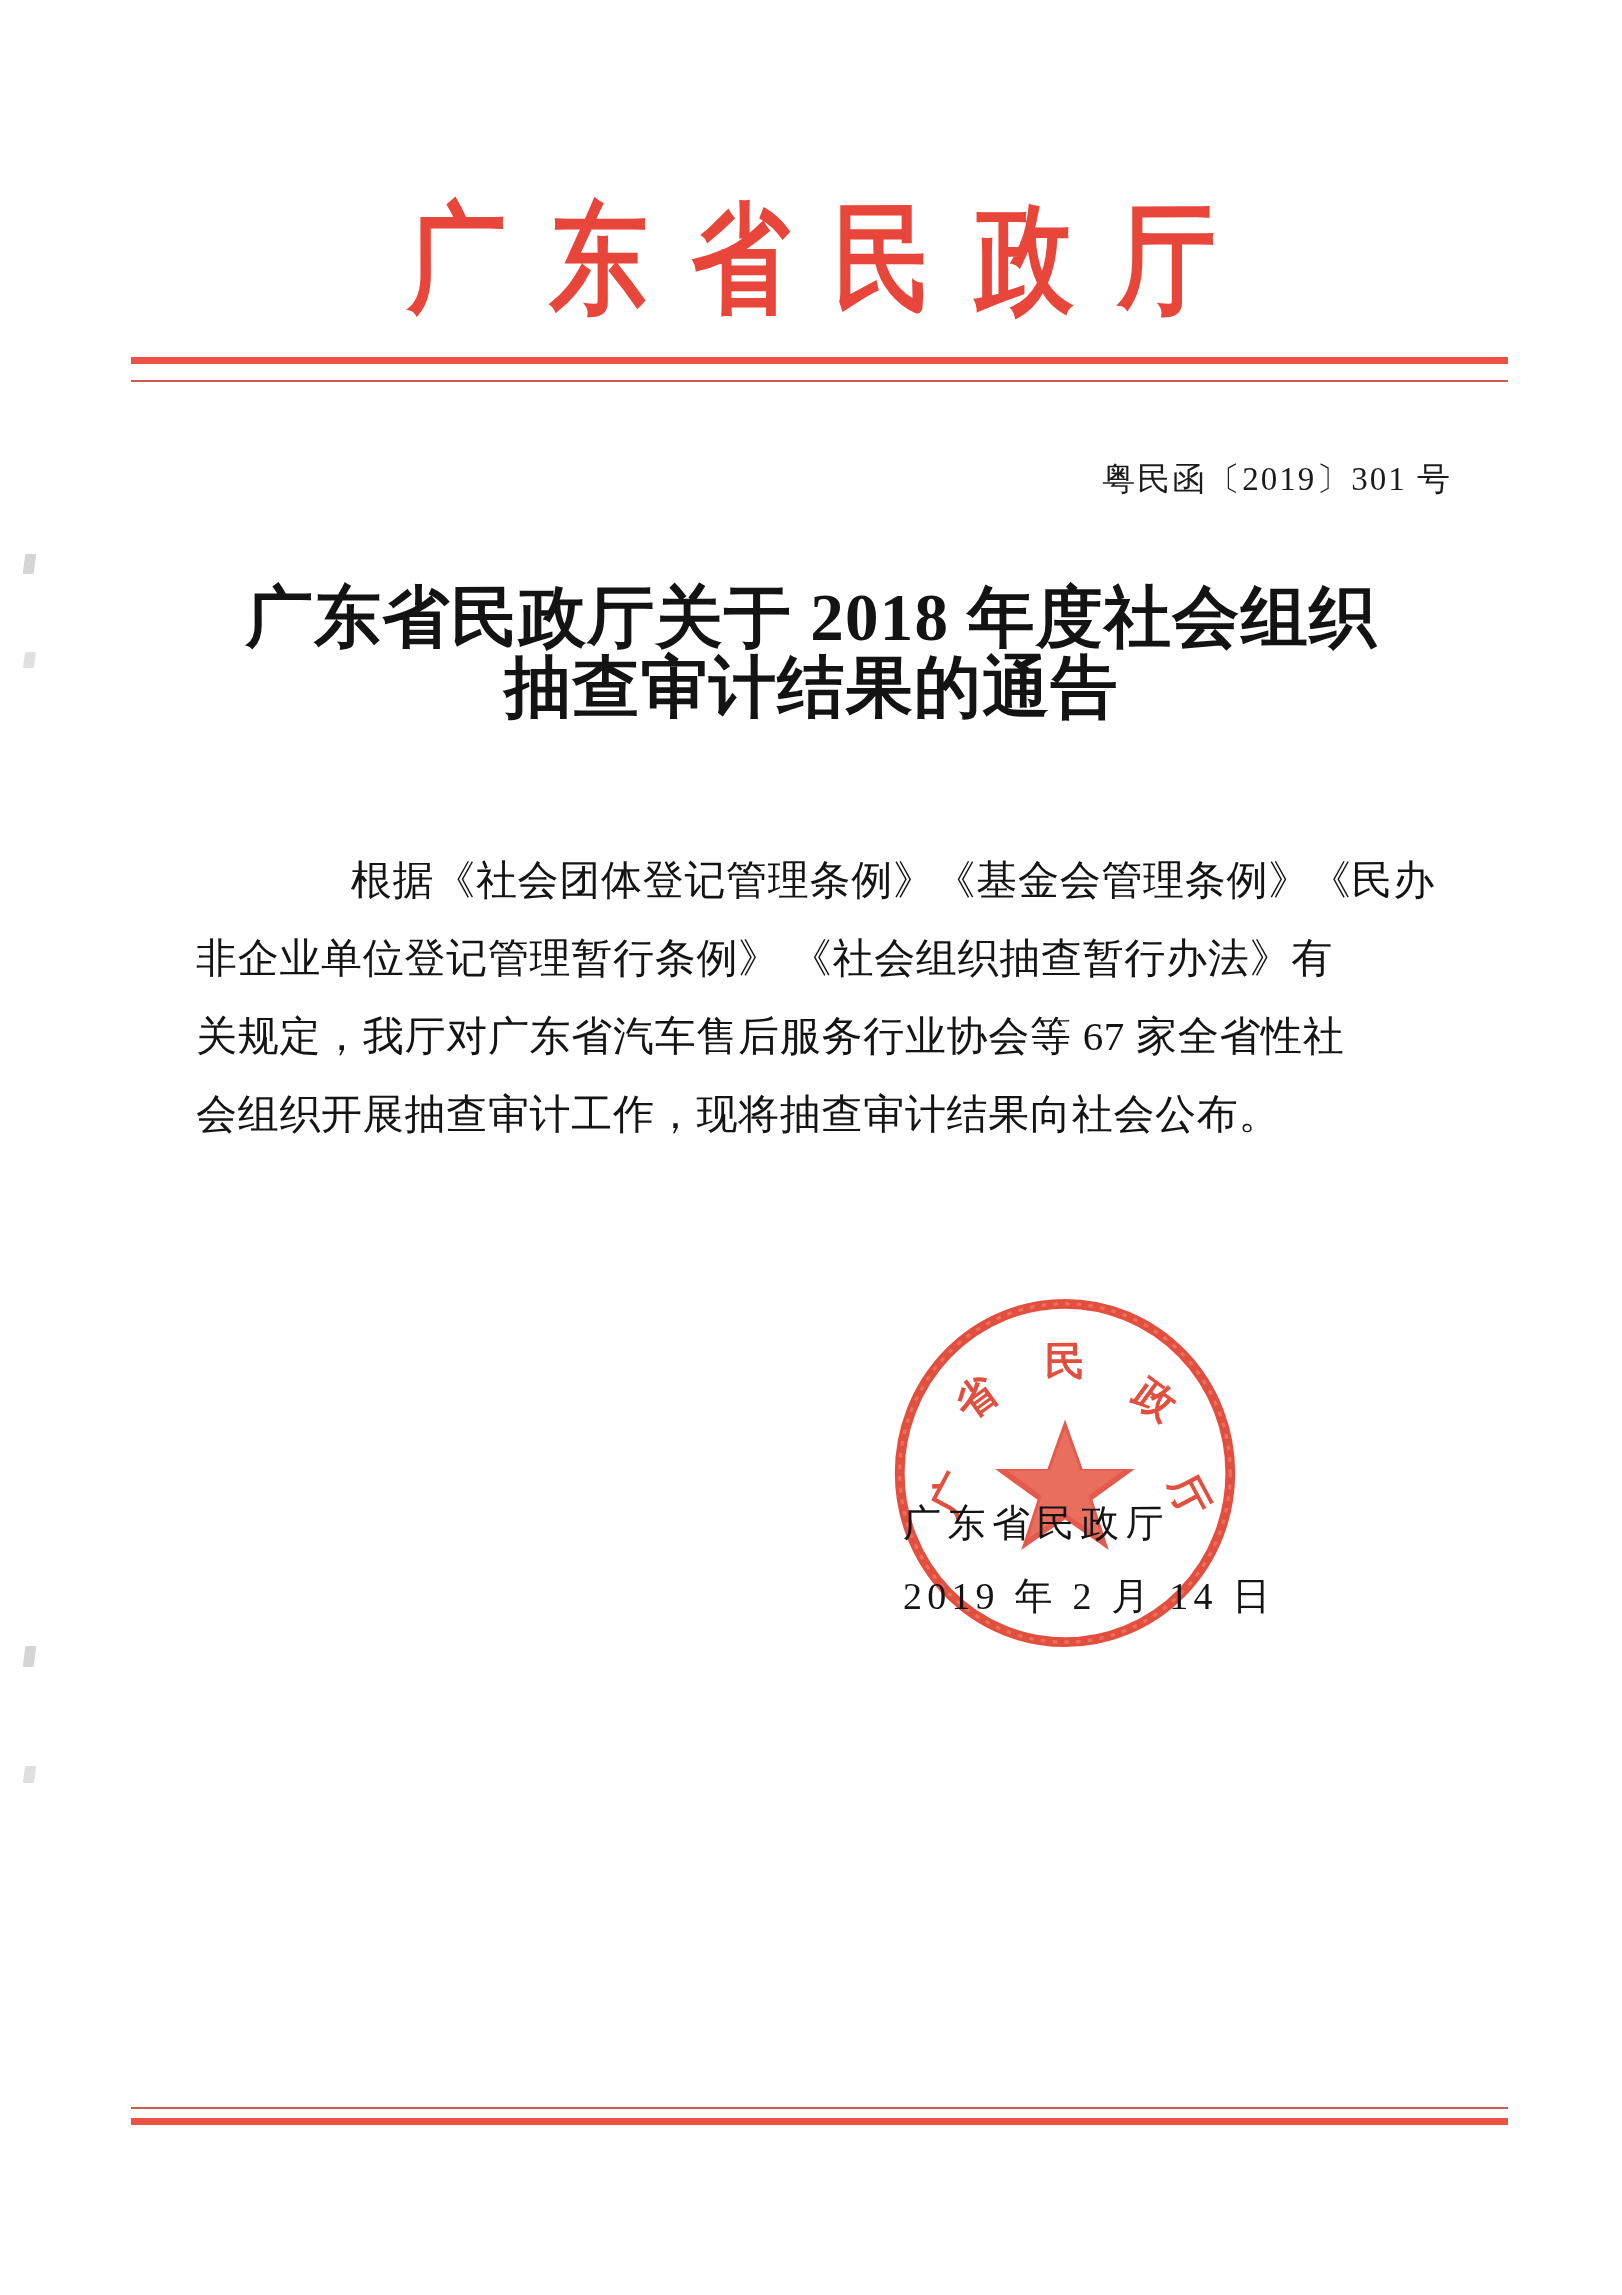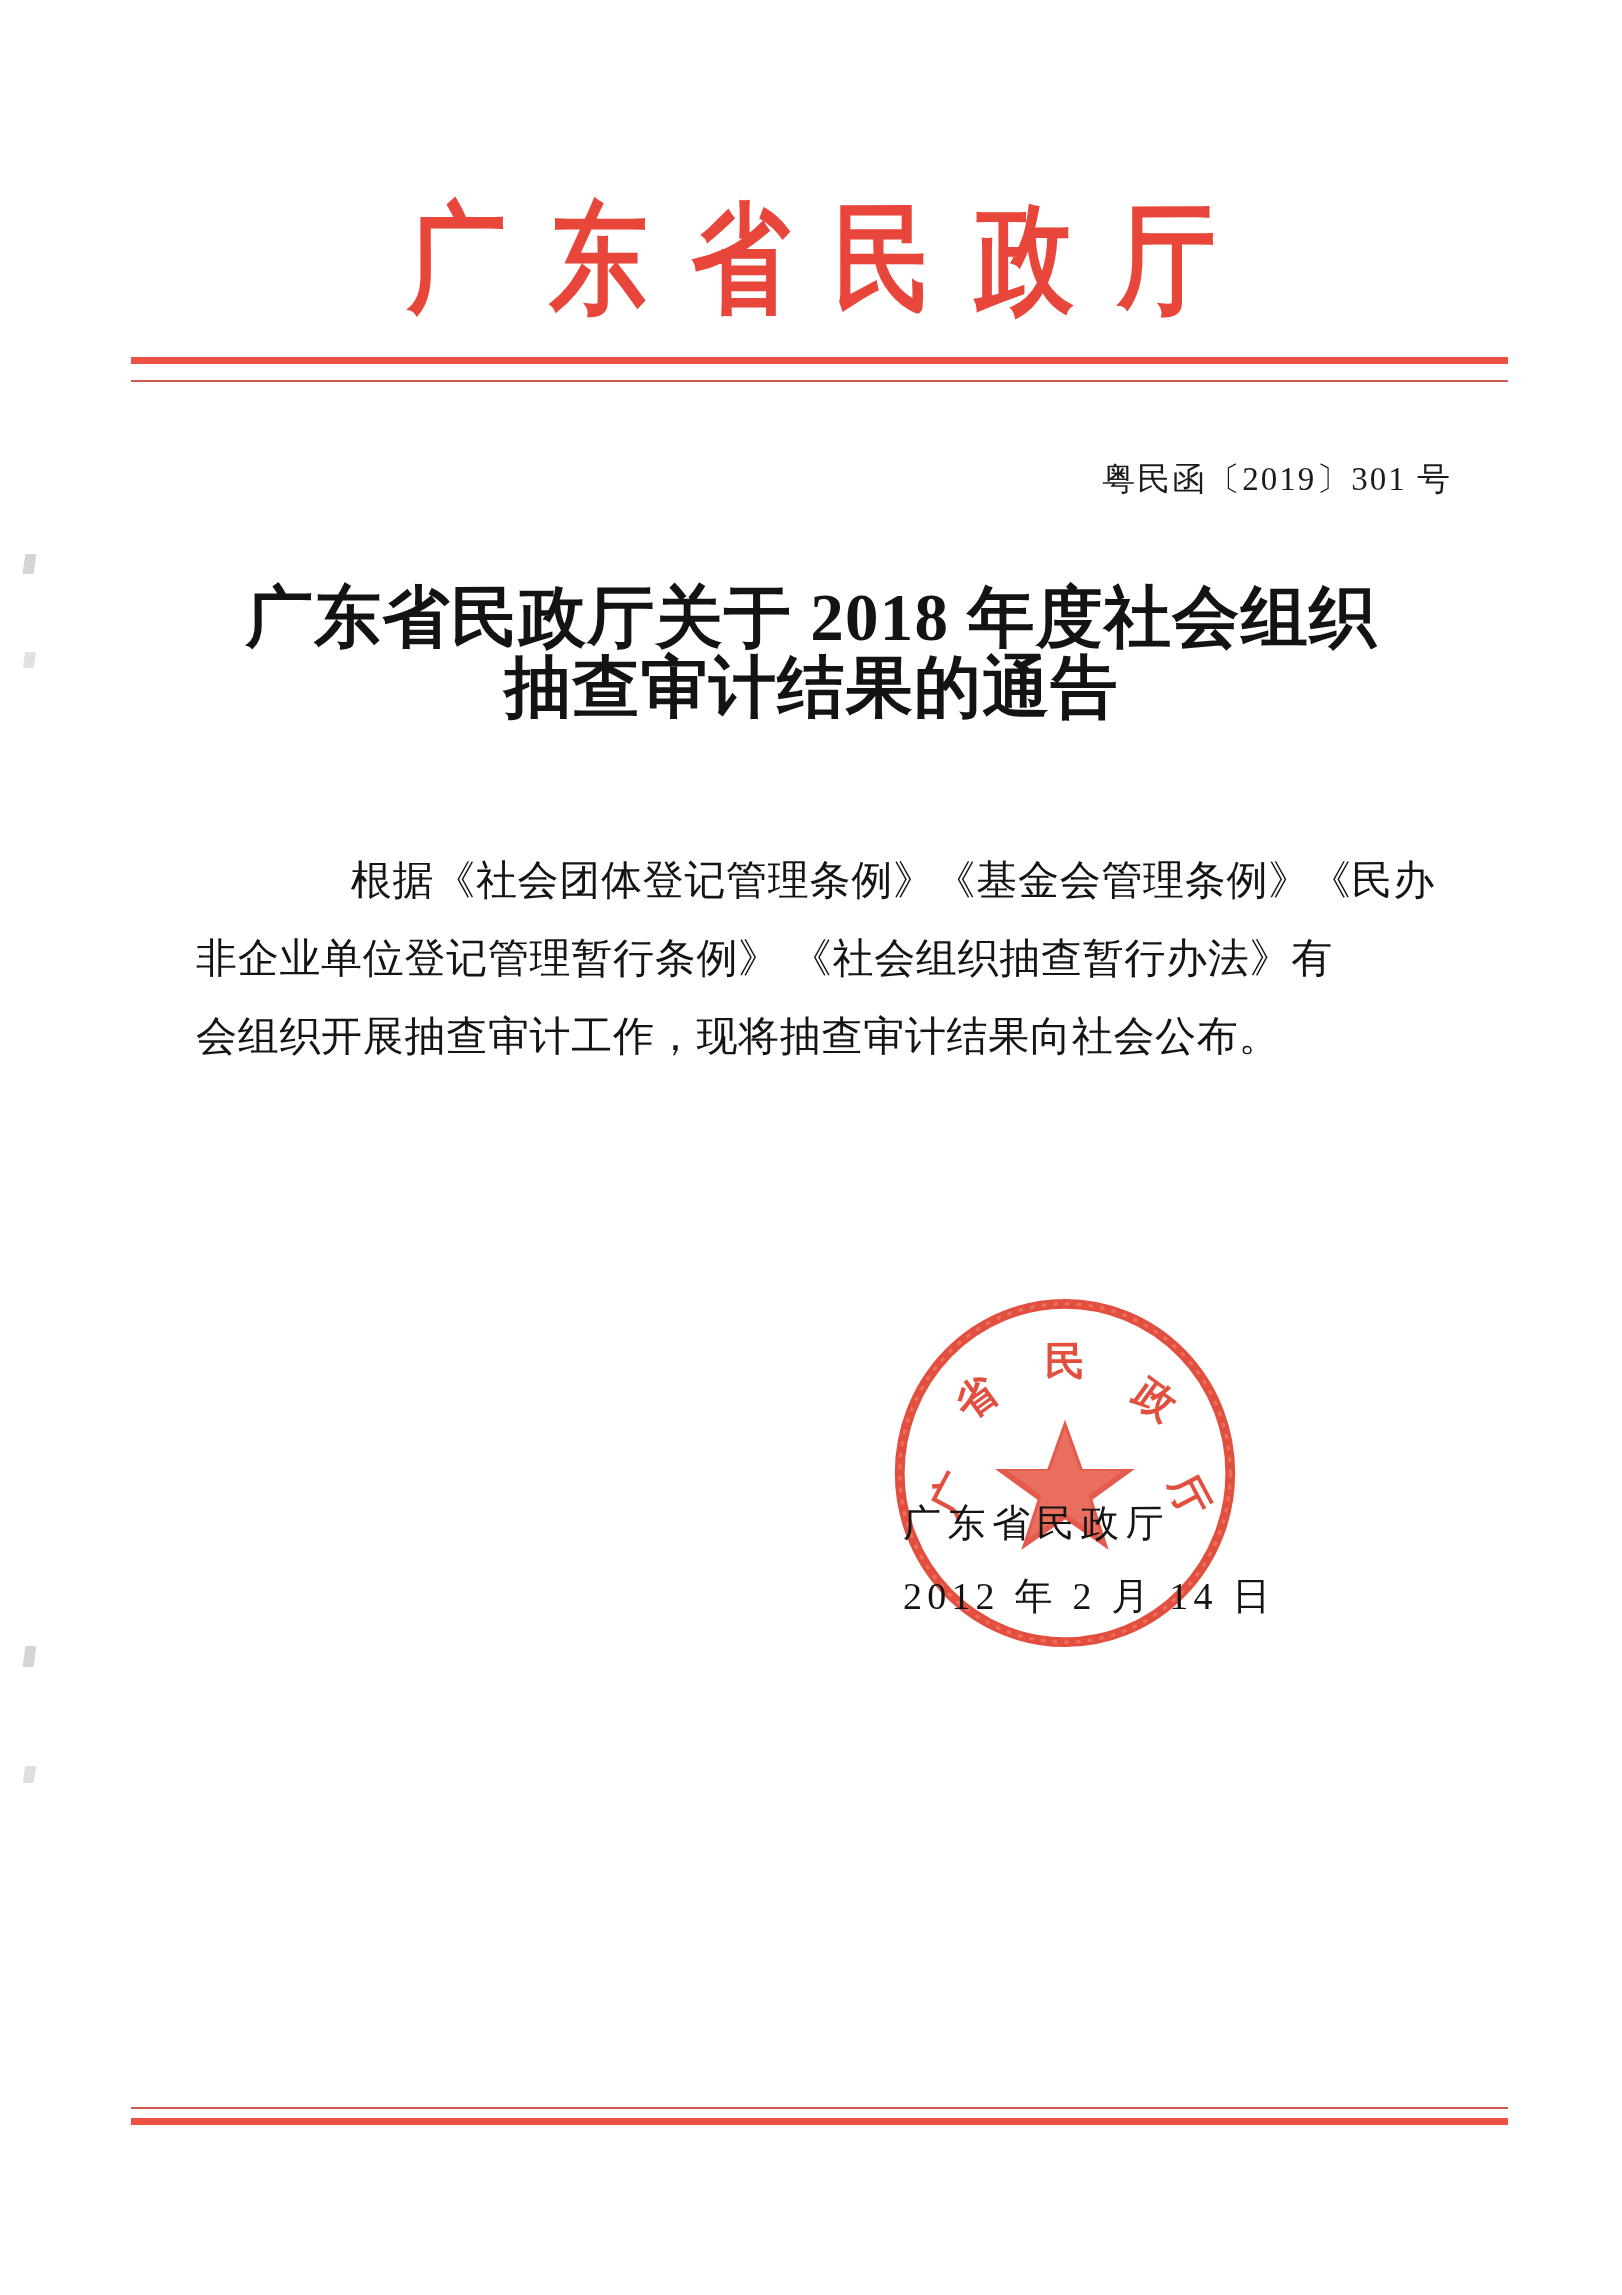--- a/index.html
+++ b/index.html
@@ -169,20 +169,21 @@
   <div class="doc-number">粤民函〔2019〕301 号</div>
 
   <div class="doc-title">
     <span class="tline">广东省民政厅关于 2018 年度社会组织</span>
     <span class="tline">抽查审计结果的通告</span>
   </div>
 
   <div class="body-block">
     <div class="body-line indent">根据《社会团体登记管理条例》《基金会管理条例》《民办</div>
     <div class="body-line">非企业单位登记管理暂行条例》 《社会组织抽查暂行办法》有</div>
+    <div class="body-line">关规定，我厅对广东省汽车售后服务行业协会等 67 家全省性社</div>
     <div class="body-line">会组织开展抽查审计工作，现将抽查审计结果向社会公布。</div>
   </div>
 
   <div class="seal">
     <svg viewBox="0 0 548 556" xmlns="http://www.w3.org/2000/svg">
       <defs>
         <clipPath id="sealClip">
           <ellipse cx="274" cy="278" rx="262" ry="268"></ellipse>
         </clipPath>
       </defs>
@@ -199,21 +200,21 @@
           <text x="274" y="128" transform="rotate(0 274 128)">民</text>
           <text x="400" y="182" transform="rotate(36 400 182)">政</text>
           <text x="446" y="322" transform="rotate(62 446 322)">厅</text>
         </g>
       </g>
     </svg>
   </div>
 
   <div class="signature-block">
     <div class="sign-org">广东省民政厅</div>
-    <div class="sign-date">2012 年 2 月 14 日</div>
+    <div class="sign-date">2019 年 2 月 14 日</div>
   </div>
 
   <div class="rule-thin rule-bot-thin"></div>
   <div class="rule-thick rule-bot-thick"></div>
 
   <div class="margin-mark m1"></div>
   <div class="margin-mark m2"></div>
   <div class="margin-mark m3"></div>
   <div class="margin-mark m4"></div>
 

